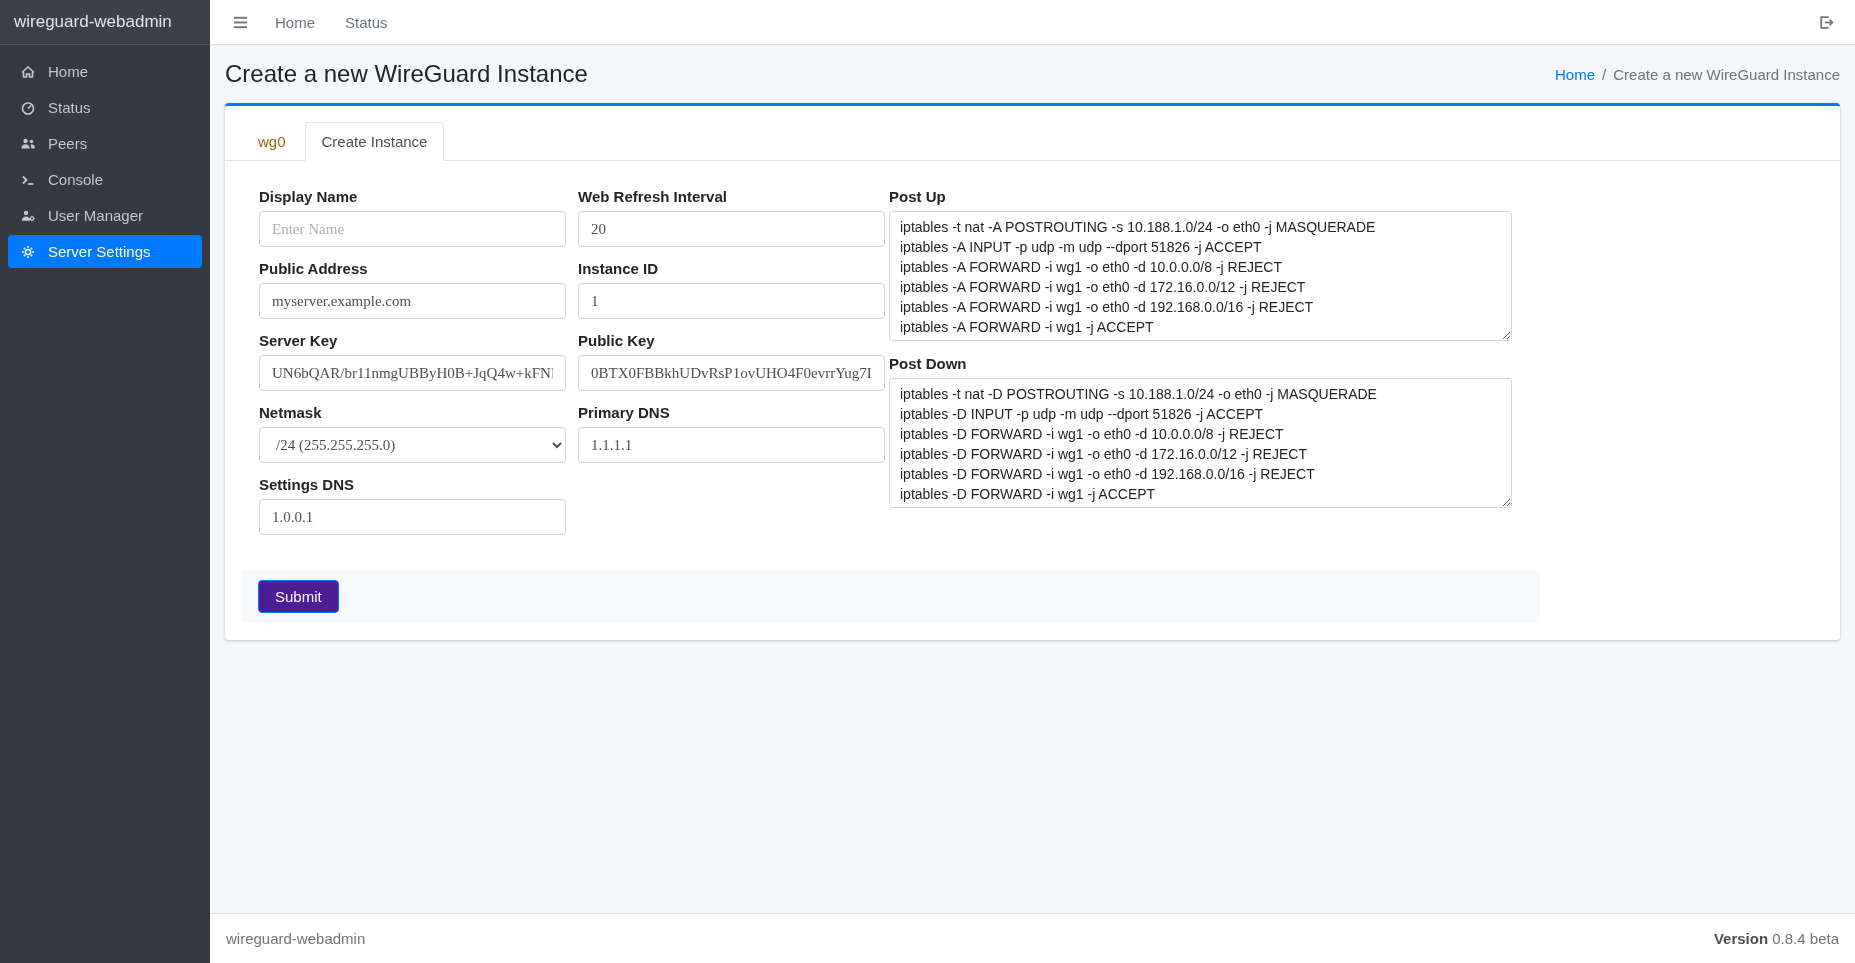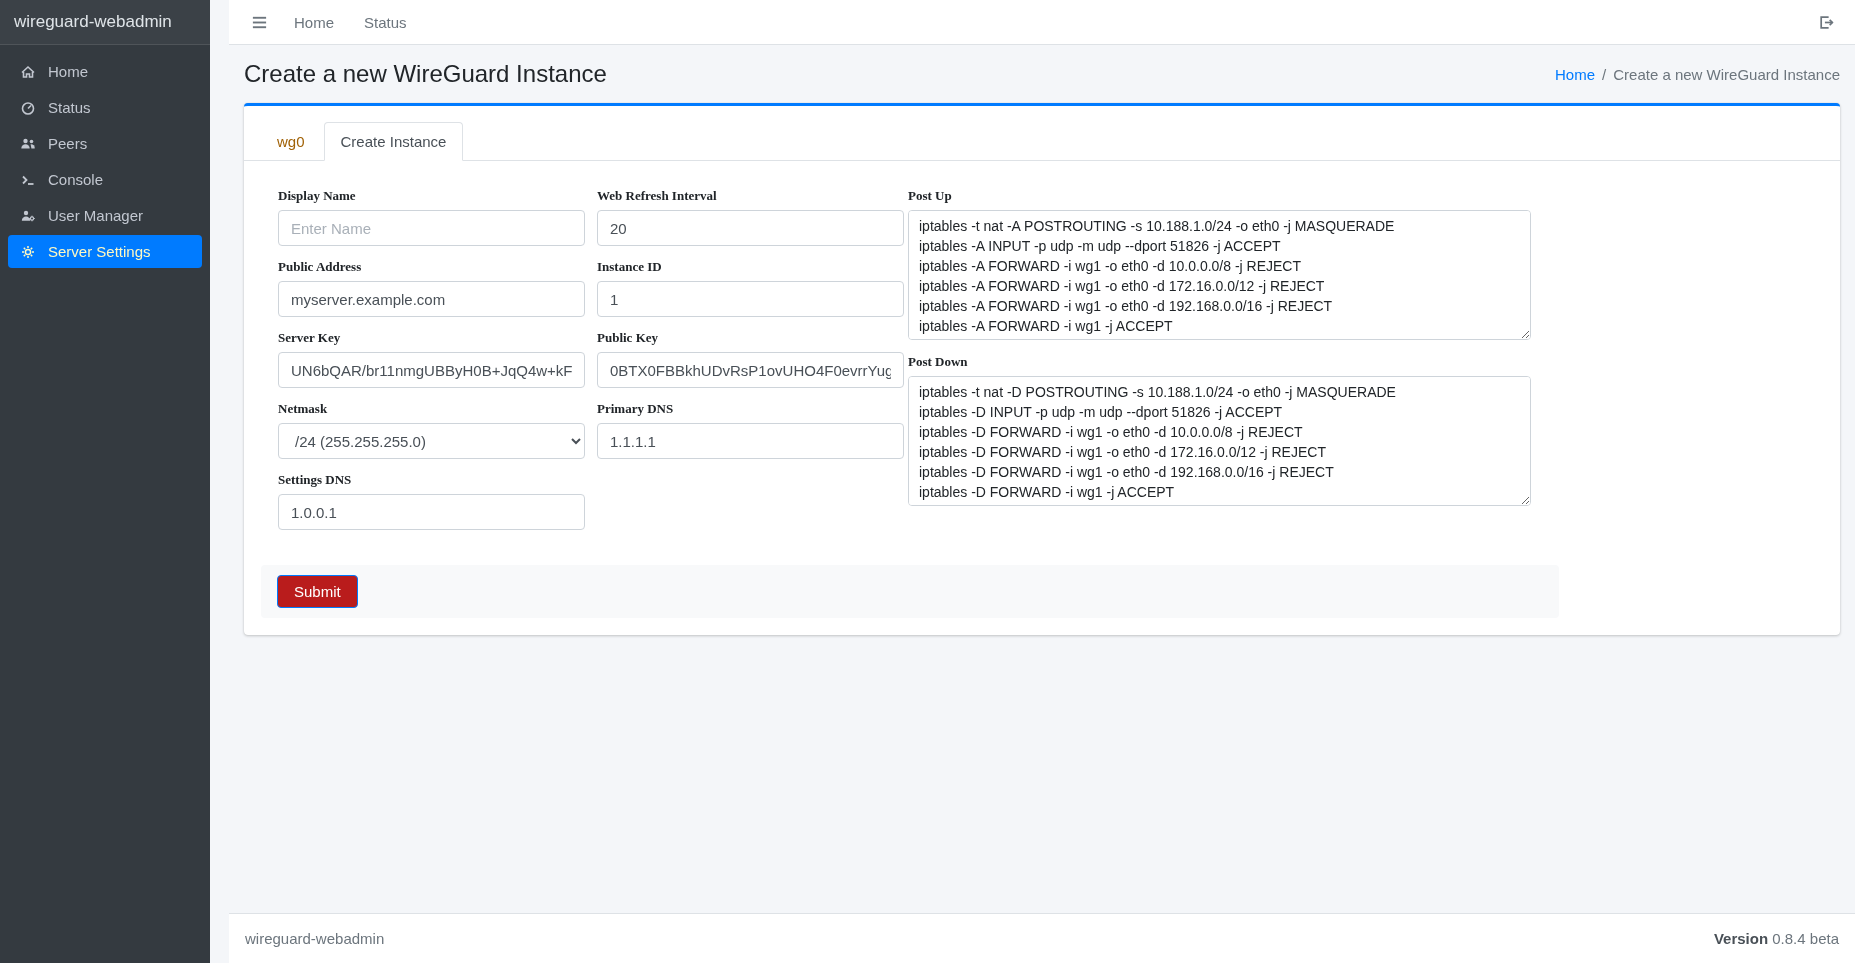--- a/index.html
+++ b/index.html
@@ -1,17 +1,17 @@
 <!DOCTYPE html>
 <html><head>
 <meta charset="utf-8">
 <style>
   * { box-sizing: border-box; }
   body { margin:0; font-family:"Liberation Sans", sans-serif; background:#f4f6f9; }
-  .app { width:1855px; height:963px; display:flex; overflow:hidden; background:#f4f6f9;gap:19px; }
+  .app { width:1855px; height:963px; display:flex; overflow:hidden; background:#f4f6f9; }
 
   
   .sidebar { width:210px; flex-shrink:0; background:#343a40; display:flex; flex-direction:column; }
   .brand { height:45px; display:flex; align-items:center; padding:0 14px; color:#dfe4e8; font-size:17px;
            border-bottom:1px solid rgba(255,255,255,0.1); background:rgba(255,255,255,0.04); white-space:nowrap; }
   .nav { padding:10px 8px; display:flex; flex-direction:column; gap:3px; }
   .nav-item { display:flex; align-items:center; gap:10px; padding:8px 10px; border-radius:4px;
               color:#c2c7d0; font-size:15px; text-decoration:none; cursor:pointer; }
   .nav-item.active { background:#007bff; color:#fef9c3; }
   .nav-icon { width:20px; display:flex; justify-content:center; align-items:center; }
@@ -36,39 +36,39 @@
   .tab { font-size:15px; padding:10px 16px; text-decoration:none; border:1px solid transparent;
          border-radius:4px 4px 0 0; margin-bottom:-1px; cursor:pointer; }
   .tab.link { color:#a16207; }
   .tab.active { color:#495057; background:#fff; border-color:#dee2e6 #dee2e6 #fff; }
 
   .tab-content { padding:17px; }
   .form-card { width:1298px; }
   .form-body { display:flex; padding:10px 17px 0; }
   .left-grid { display:grid; grid-template-columns:307px 307px; column-gap:12px; align-content:start; }
   .form-group { margin-bottom:13px; }
-  .fl { display:block; font-weight:700; font-size:13px; color:#212529; margin-bottom:6px;font-family:Liberation Serif, serif; }
+  .fl { display:block; font-weight:700; font-size:15px; color:#212529; margin-bottom:6px; }
   .input { width:100%; height:36px; border:1px solid #ced4da; border-radius:4px; padding:6px 12px;
-           font-size:15px; color:#495057; font-family:Liberation Sans, sans-serif; background:#fff; }
+           font-size:15px; color:#495057; font-family:Liberation Serif, serif; background:#fff; }
   .input::placeholder { color:#a9b0b8; }
   .port-row { display:flex; gap:12px; }
   .port-row .sub { flex:1; }
 
   .right-col { width:623px; margin-left:4px; }
   .right-col .form-group { margin-bottom:10px; }
   textarea.iptables { width:100%; height:130px; border:1px solid #ced4da; border-radius:4px;
                       padding:5px 10px; font-size:14px; line-height:20px; color:#212529;
                       font-family:inherit; resize:vertical; white-space:pre; overflow-x:hidden; overflow-y:scroll; }
   textarea.iptables::-webkit-scrollbar { width:15px; }
   textarea.iptables::-webkit-scrollbar-track { background:#f1f1f1; }
   textarea.iptables::-webkit-scrollbar-thumb { background:#c1c1c1; border:3px solid #f1f1f1; border-radius:7px; }
   textarea.iptables::-webkit-scrollbar-button { display:block; height:14px; background:#f1f1f1; }
 
   .form-footer { background:#f8f9fa; border-radius:4px; padding:10px 16px; margin-top:22px; }
-  .btn-primary { background:#b91c1c; color:#fff; border:1px solid #007bff; border-radius:4px;
+  .btn-primary { background:#4c1d95; color:#fff; border:1px solid #007bff; border-radius:4px;
                  padding:7px 16px; font-size:15px; cursor:pointer; font-family:inherit; }
 
   .page-footer { margin-top:auto; background:#fff; border-top:1px solid #dee2e6; height:50px; flex-shrink:0;
                  display:flex; align-items:center; justify-content:space-between; padding:0 16px;
                  color:#6c757d; font-size:15px; }
   .page-footer .ver strong { color:#495057; }
 </style>
 </head>
 <body>
 

